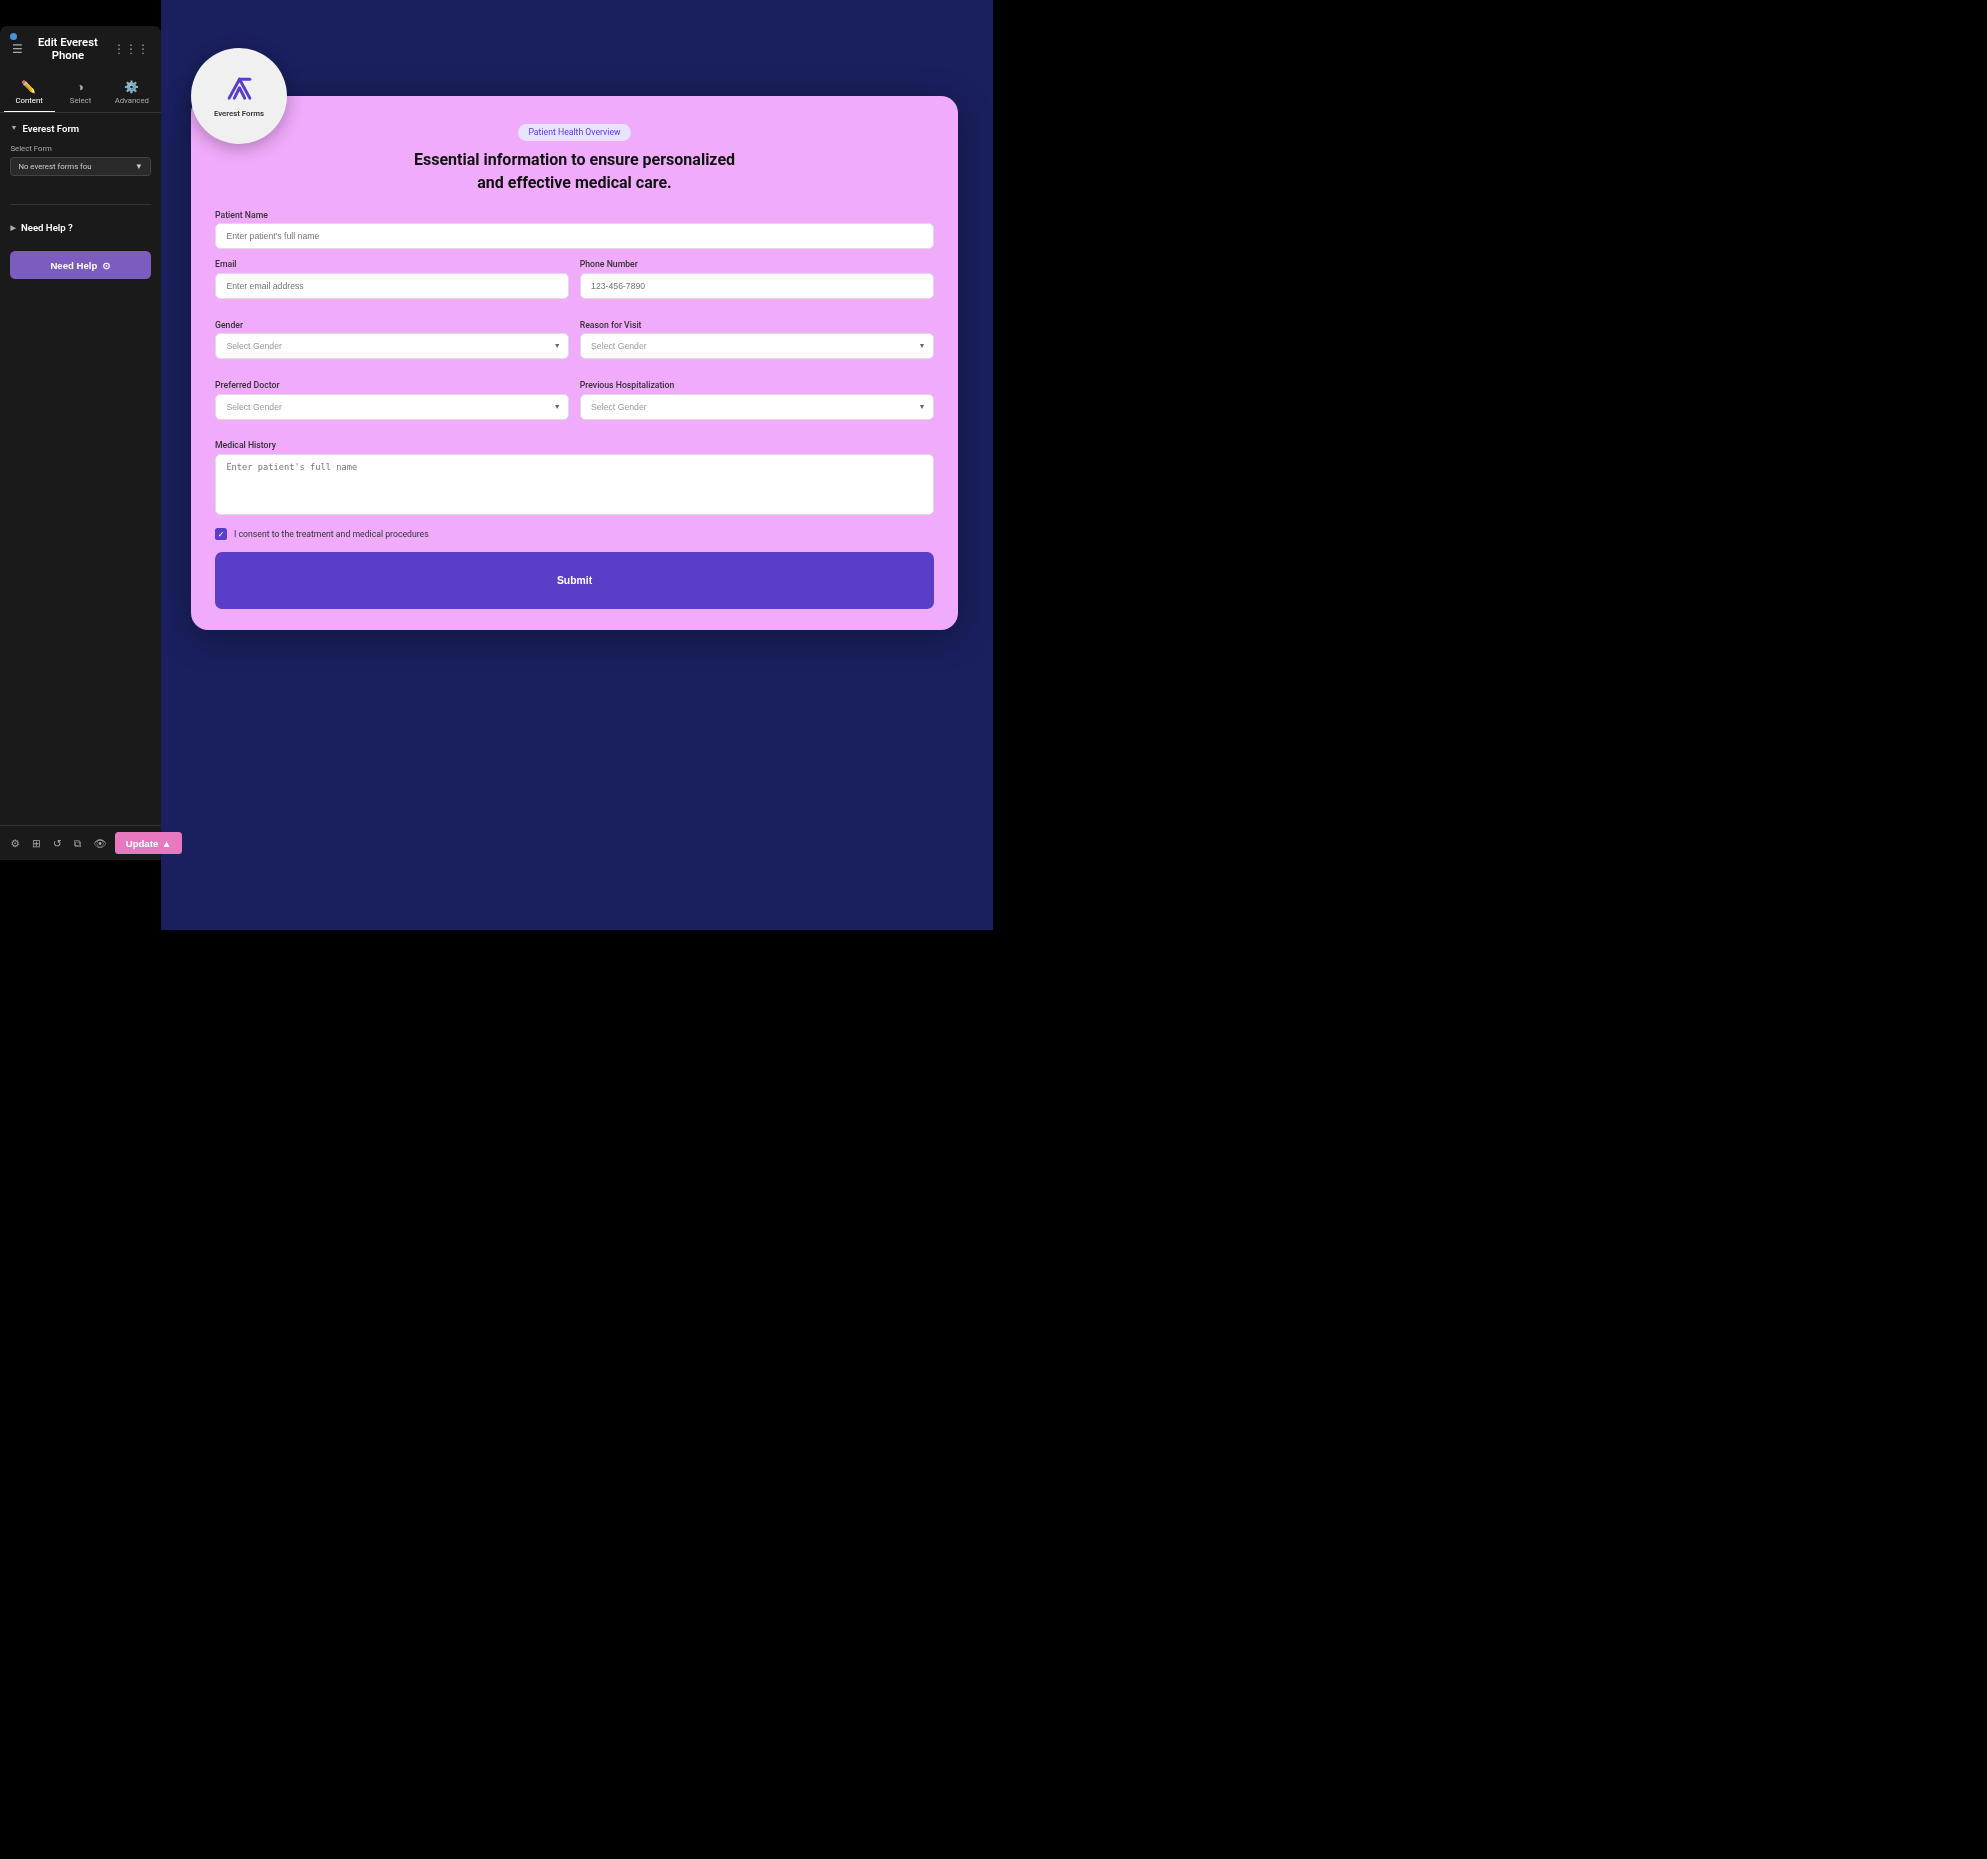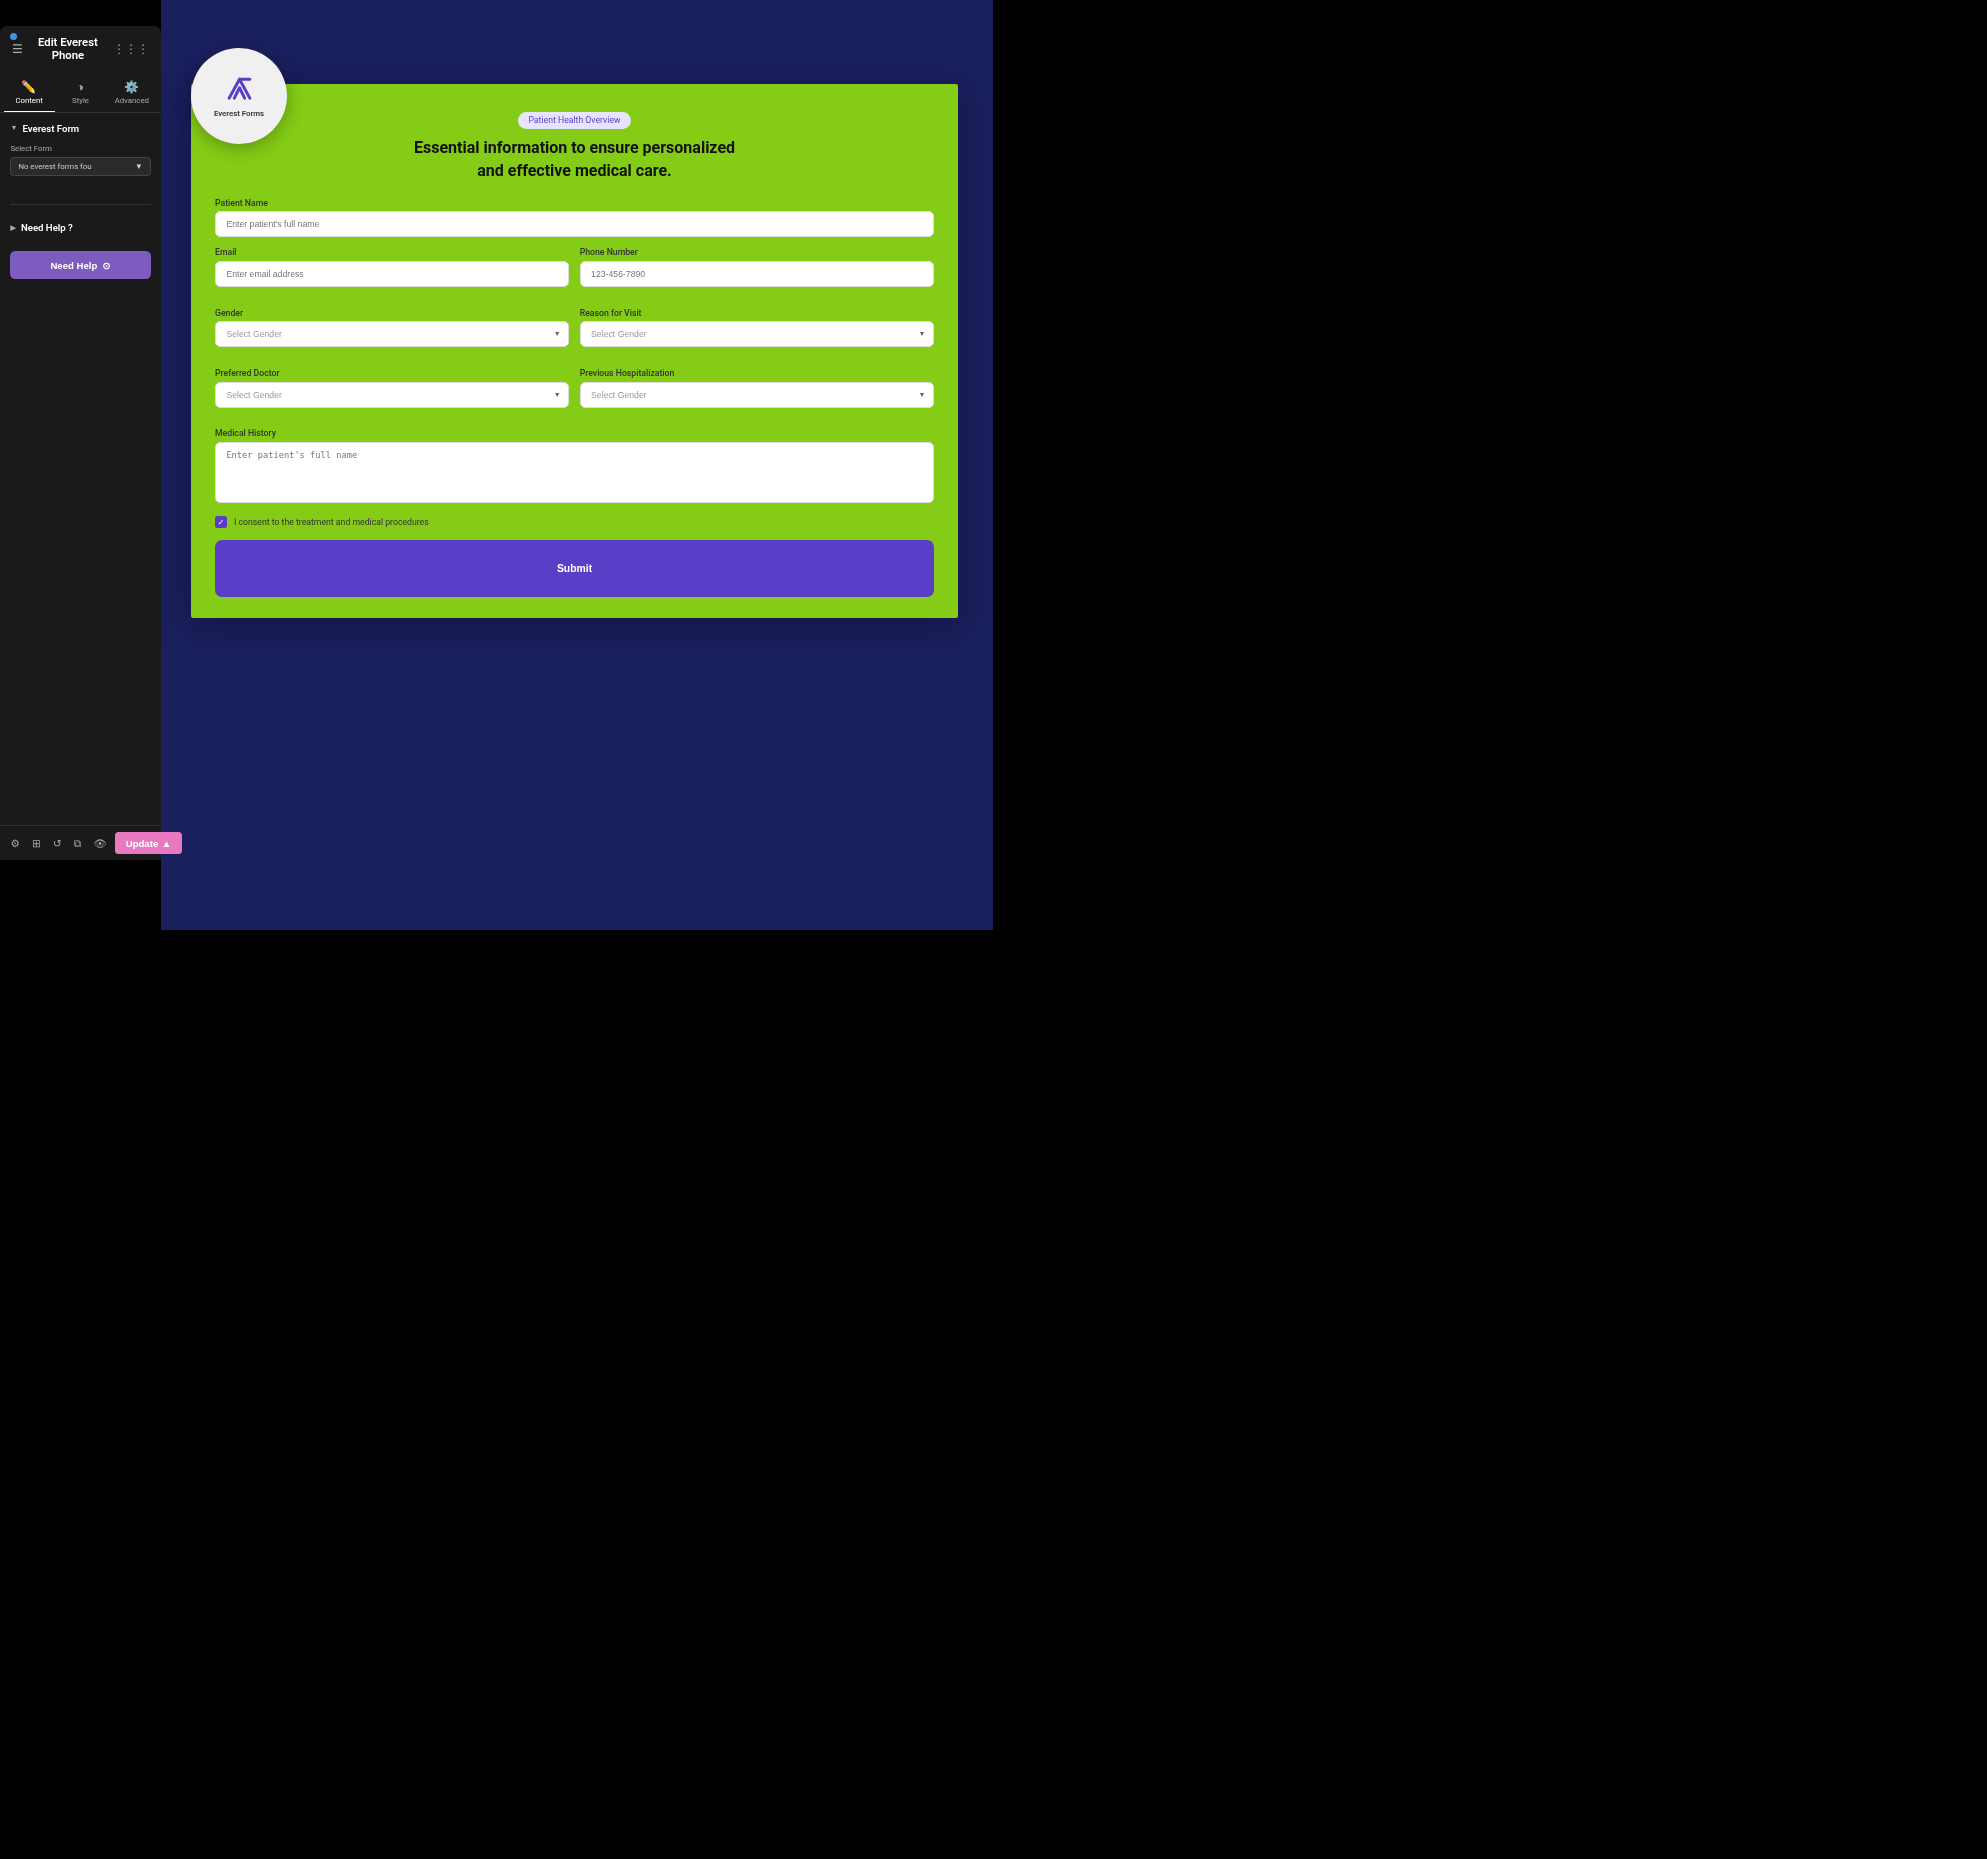--- a/index.html
+++ b/index.html
@@ -236,25 +236,25 @@
       font-size: 7.8px;
       color: #333;
       font-weight: 600;
       margin-top: 3.5px;
       text-align: center;
     }
 
     
     .form-card {
       position: absolute;
-      top: 84px;
+      top: 96px;
       left: 191px;
       right: 35px;
-      background: #84cc16;
-      border-radius: 2px;
+      background: #f0abfc;
+      border-radius: 17px;
       padding: 26px 24px 21px;
       z-index: 5;
       box-shadow: 0 7px 35px rgba(0,0,0,0.3);
     }
 
     .patient-badge {
       background: #e8e4ff;
       color: #5b3ec8;
       font-size: 8.7px;
       padding: 3.5px 10.4px;
@@ -422,21 +422,21 @@
     <span class="grid-icon">⋮⋮⋮</span>
   </div>
 
   <div class="tabs-row">
     <div class="tab-item active">
       <span class="tab-icon">✏️</span>
       <span>Content</span>
     </div>
     <div class="tab-item">
       <span class="tab-icon">◑</span>
-      <span>Style</span>
+      <span>Select</span>
     </div>
     <div class="tab-item">
       <span class="tab-icon">⚙️</span>
       <span>Advanced</span>
     </div>
   </div>
 
   <div class="panel-section">
     <div class="section-header">
       <span class="section-arrow">▼</span>

